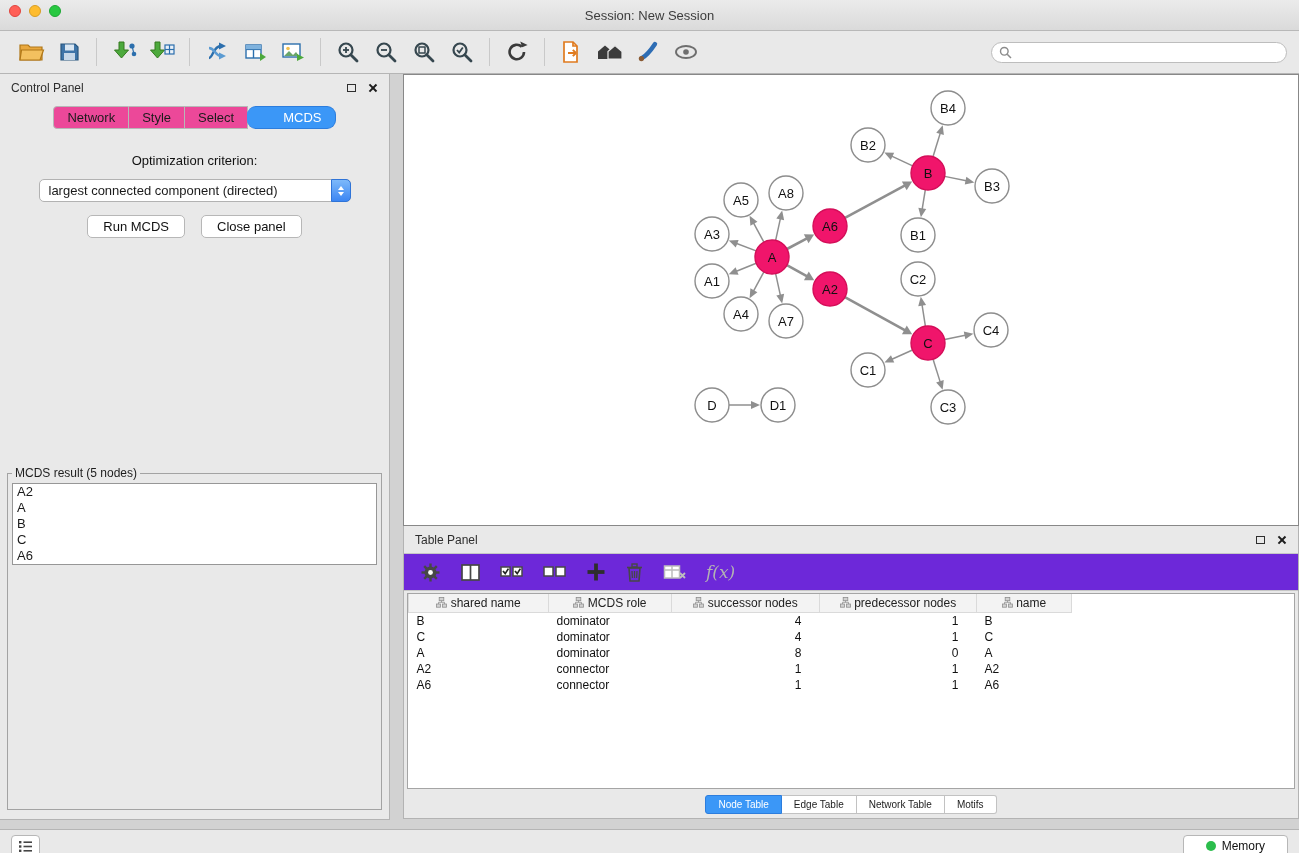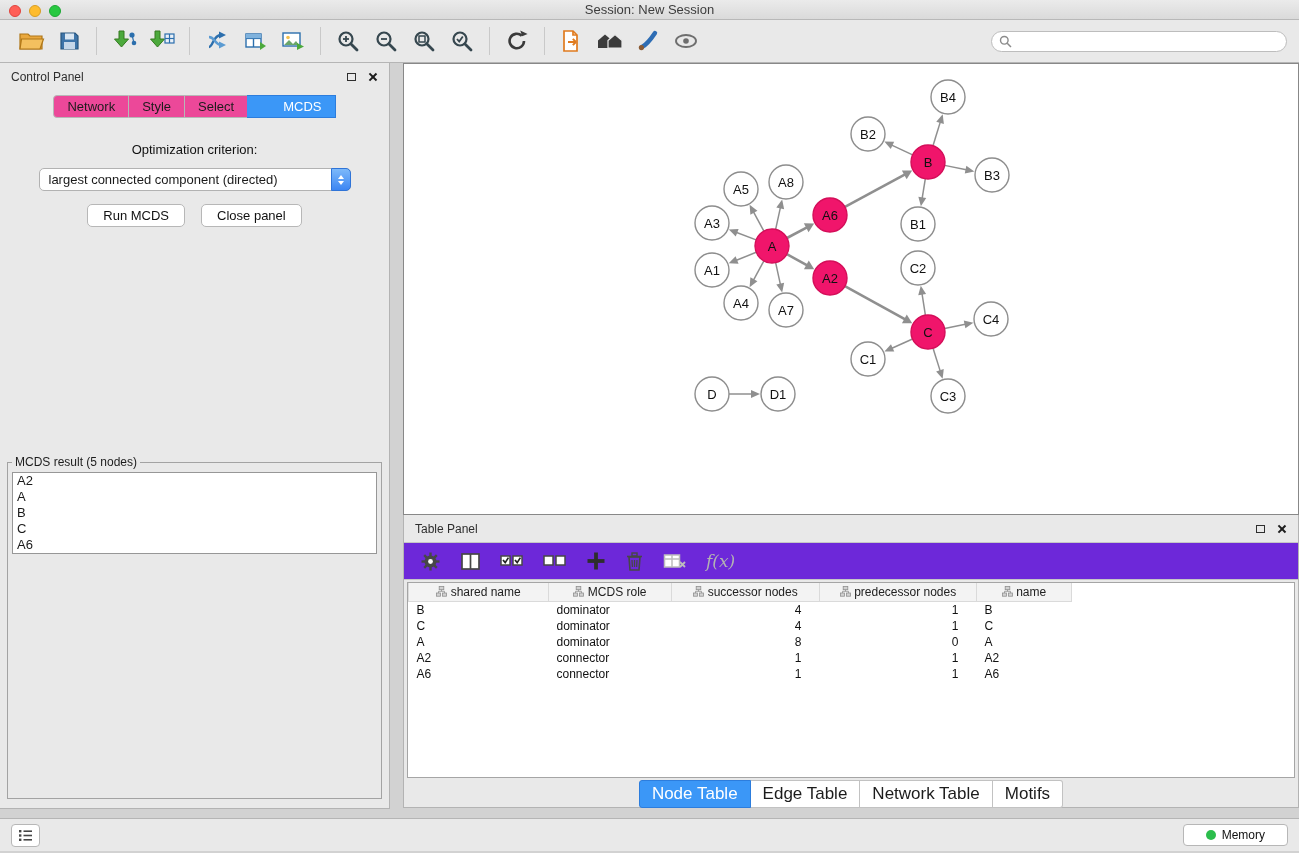--- a/index.html
+++ b/index.html
@@ -3,21 +3,21 @@
 <meta charset="utf-8">
 <style>
   * { box-sizing: border-box; margin: 0; padding: 0; }
   body {
     width: 1299px; height: 853px; overflow: hidden;
     font-family: "Liberation Sans", "DejaVu Sans", sans-serif;
     background: #d2d2d2; color: #1a1a1a; font-size: 13px;
   }
   
   .titlebar {
-    height: 20px; background: linear-gradient(#ebebeb, #dadada);
+    height: 31px; background: linear-gradient(#ebebeb, #dadada);
     border-bottom: 1px solid #b8b8b8; position: relative;
     display: flex; align-items: center; justify-content: center;
   }
   .lights { position: absolute; left: 9px; top: 5px; display: flex; gap: 8px; }
   .light { width: 12px; height: 12px; border-radius: 50%; display: inline-block; }
   .light.red    { background: #ff5f57; border: 1px solid #e0443e; }
   .light.yellow { background: #febc2e; border: 1px solid #d89e24; }
   .light.green  { background: #28c841; border: 1px solid #1da834; }
   .titlebar .title { font-size: 13px; color: #3d3d3d; }
   
@@ -54,21 +54,21 @@
   }
   .icon-x::before { transform: rotate(45deg); }
   .icon-x::after  { transform: rotate(-45deg); }
   .seg-tabs { display: flex; justify-content: center; margin: 5px 0 2px; flex: none; }
   .seg-tab {
     padding: 3px 13px; font-size: 13px; background: #ec4899; color: #1c1c1c;
     border: 1px solid #b7b7b7; border-left: none;
   }
   .seg-tab:first-child { border-left: 1px solid #b7b7b7; border-radius: 4px 0 0 4px; }
   .seg-tab:last-child { border-radius: 0 4px 4px 0; }
-  .seg-tab.active { background: #3b97f7; color: #fff; border-color: #2c7ddd; border-radius: 0; margin-left: -1px; padding-left: 36px; }
+  .seg-tab.active { background: #3b97f7; color: #fff; border-color: #2c7ddd; border-radius: 9px; margin-left: -1px; padding-left: 36px; }
   .opt-label { text-align: center; font-size: 13px; margin-top: 22px; color: #111; flex: none; }
   .dropdown {
     margin: 11px auto 0; width: 312px; height: 23px; background: #fff;
     border: 1px solid #b2b2b2; border-radius: 5px; position: relative;
     display: flex; align-items: center; padding-left: 9px; font-size: 13px; flex: none;
   }
   .dd-cap {
     position: absolute; right: -1px; top: -1px; width: 20px; height: 23px;
     background: linear-gradient(#7db9fa, #3c86f3); border-radius: 0 5px 5px 0;
     display: flex; flex-direction: column; align-items: center; justify-content: center; gap: 2px;
@@ -129,21 +129,21 @@
     font-weight: normal; font-size: 12px; padding: 2px 12px; color: #222;
     white-space: nowrap; overflow: hidden;
   }
   table.node-table th.filler, table.node-table td.filler { background: #fff; border: none; }
   table.node-table td {
     font-size: 12px; padding: 1px 8px; line-height: 14px; white-space: nowrap; color: #111;
   }
   table.node-table td.num { text-align: right; padding-right: 18px; }
   .tp-tabs { height: 27px; display: flex; align-items: center; justify-content: center; flex: none; }
   .tp-tab {
-    font-size: 17px; padding: 3px 12px; background: #fff; border: 1px solid #c2c2c2;
+    font-size: 10px; padding: 3px 12px; background: #fff; border: 1px solid #c2c2c2;
     border-left: none; color: #1c1c1c;
   }
   .tp-tab:first-child { border-left: 1px solid #c2c2c2; border-radius: 3px 0 0 3px; }
   .tp-tab:last-child { border-radius: 0 3px 3px 0; }
   .tp-tab.active { background: #3b97f7; color: #fff; border-color: #2c7ddd; }
   
   .statusbar {
     height: 33px; background: #e9e9e9; border-top: 1px solid #b5b5b5;
     display: flex; align-items: center; padding: 0 11px;
   }

